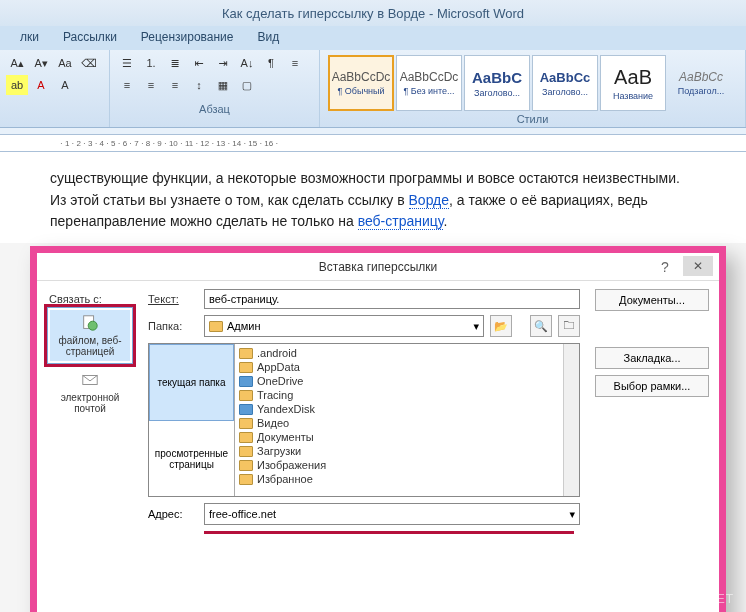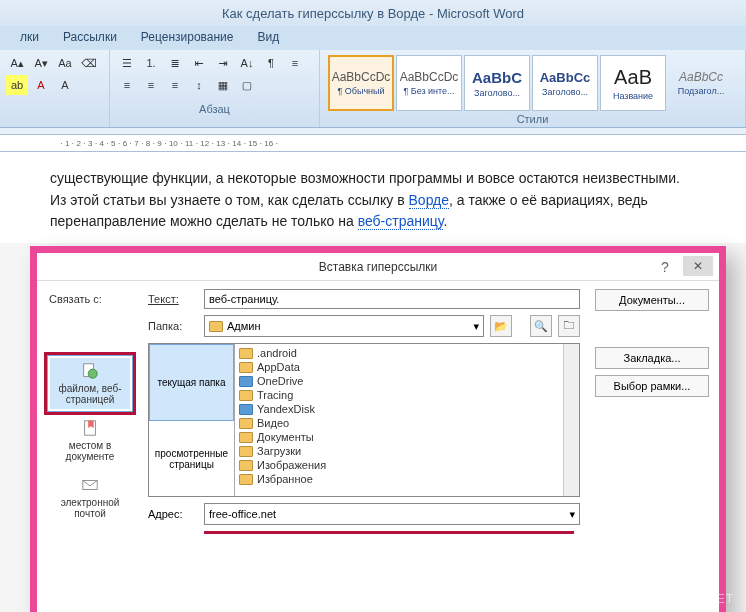--- a/index.html
+++ b/index.html
@@ -39,21 +39,21 @@
 .dlg-title { background: #fff; height: 28px; border-bottom: 1px solid #ddd; display: flex; align-items: center; justify-content: center; font-size: 12px; position: relative; color: #333; }
 .dlg-title .help { position: absolute; right: 40px; top: 0; width: 28px; height: 28px; display: flex; align-items: center; justify-content: center; font-size: 14px; color: #666; }
 .dlg-title .close { position: absolute; right: 6px; top: 3px; width: 30px; height: 20px; background: #dcdcdc; display: flex; align-items: center; justify-content: center; font-size: 12px; color: #555; }
 
 .dlg-body { display: flex; padding: 8px 10px; gap: 15px; height: calc(100% - 28px); }
 
 .left-label { font-size: 11px; color: #333; padding: 4px 0 2px 2px; }
 .left-col { width: 86px; display: flex; flex-direction: column; }
 .left-btn { border: 1px solid transparent; padding: 6px 2px; display: flex; flex-direction: column; align-items: center; font-size: 10px; color: #333; text-align: center; cursor: default; gap: 3px; }
 .left-btn.selected { background: #cfe6fb; border: 1px solid #7aa7d7; box-shadow: inset 0 0 0 2px #fff; }
-.left-btn.highlight { outline: 3px solid #b5103c; margin-top: 48px; }
+.left-btn.highlight { outline: 3px solid #b5103c; }
 .left-icon { width: 18px; height: 18px; }
 
 .mid-col { flex: 1; display: flex; flex-direction: column; gap: 6px; position: relative; }
 .row { display: flex; align-items: center; gap: 6px; font-size: 11px; }
 .row label { width: 50px; color: #333; }
 .row label.u { text-decoration: underline; }
 .txt { flex: 1; border: 1px solid #888; height: 20px; padding: 2px 4px; font-size: 11px; }
 .folder-combo { flex: 1; border: 1px solid #888; height: 22px; display: flex; align-items: center; padding: 0 4px; font-size: 11px; gap: 4px; }
 .toolbtn { width: 22px; height: 22px; border: 1px solid #aaa; background: #f4f4f4; display: flex; align-items: center; justify-content: center; font-size: 11px; }
 
@@ -175,27 +175,20 @@
   <div class="dlg-body">
 
     <div class="left-col">
       <div class="left-label">Связать с:</div>
       <div class="left-btn selected highlight">
         <svg class="left-icon" viewBox="0 0 20 20">
             <rect x="3" y="2" width="11" height="14" fill="#fff" stroke="#888"></rect>
             <circle cx="13" cy="13" r="5" fill="#6fbf6f" stroke="#3a8a3a"></circle>
           </svg>
         <span>файлом, веб-страницей</span>
-      </div>
-      <div class="left-btn">
-        <svg class="left-icon" viewBox="0 0 20 20">
-            <rect x="4" y="2" width="12" height="16" fill="#fff" stroke="#888"></rect>
-            <path d="M8 2 v8 l3-2 3 2 v-8" fill="#e66"></path>
-          </svg>
-        <span>местом в документе</span>
       </div>
       <div class="left-btn">
         <svg class="left-icon" viewBox="0 0 20 20">
             <rect x="2" y="5" width="16" height="10" fill="#fff" stroke="#888"></rect>
             <path d="M2 5 L10 11 L18 5" fill="none" stroke="#888"></path>
           </svg>
         <span>электронной почтой</span>
       </div>
     </div>
 

